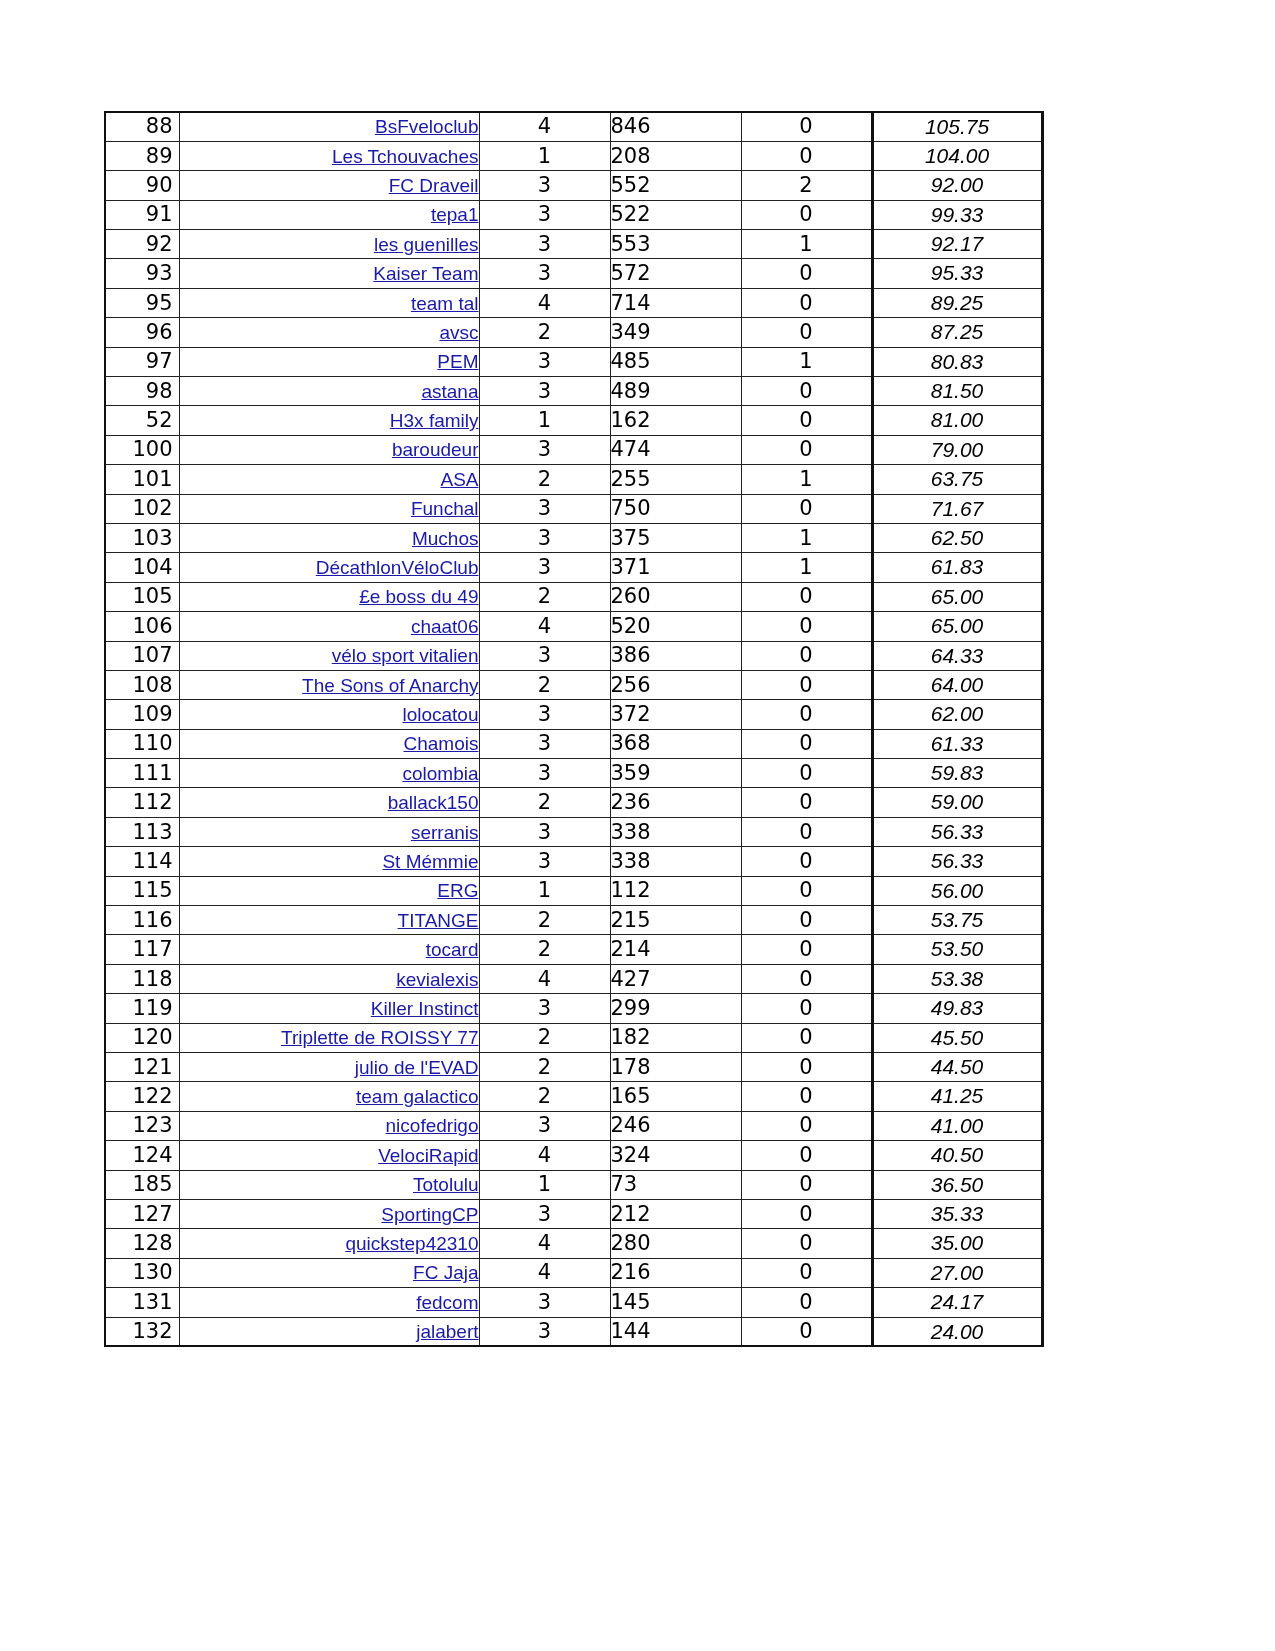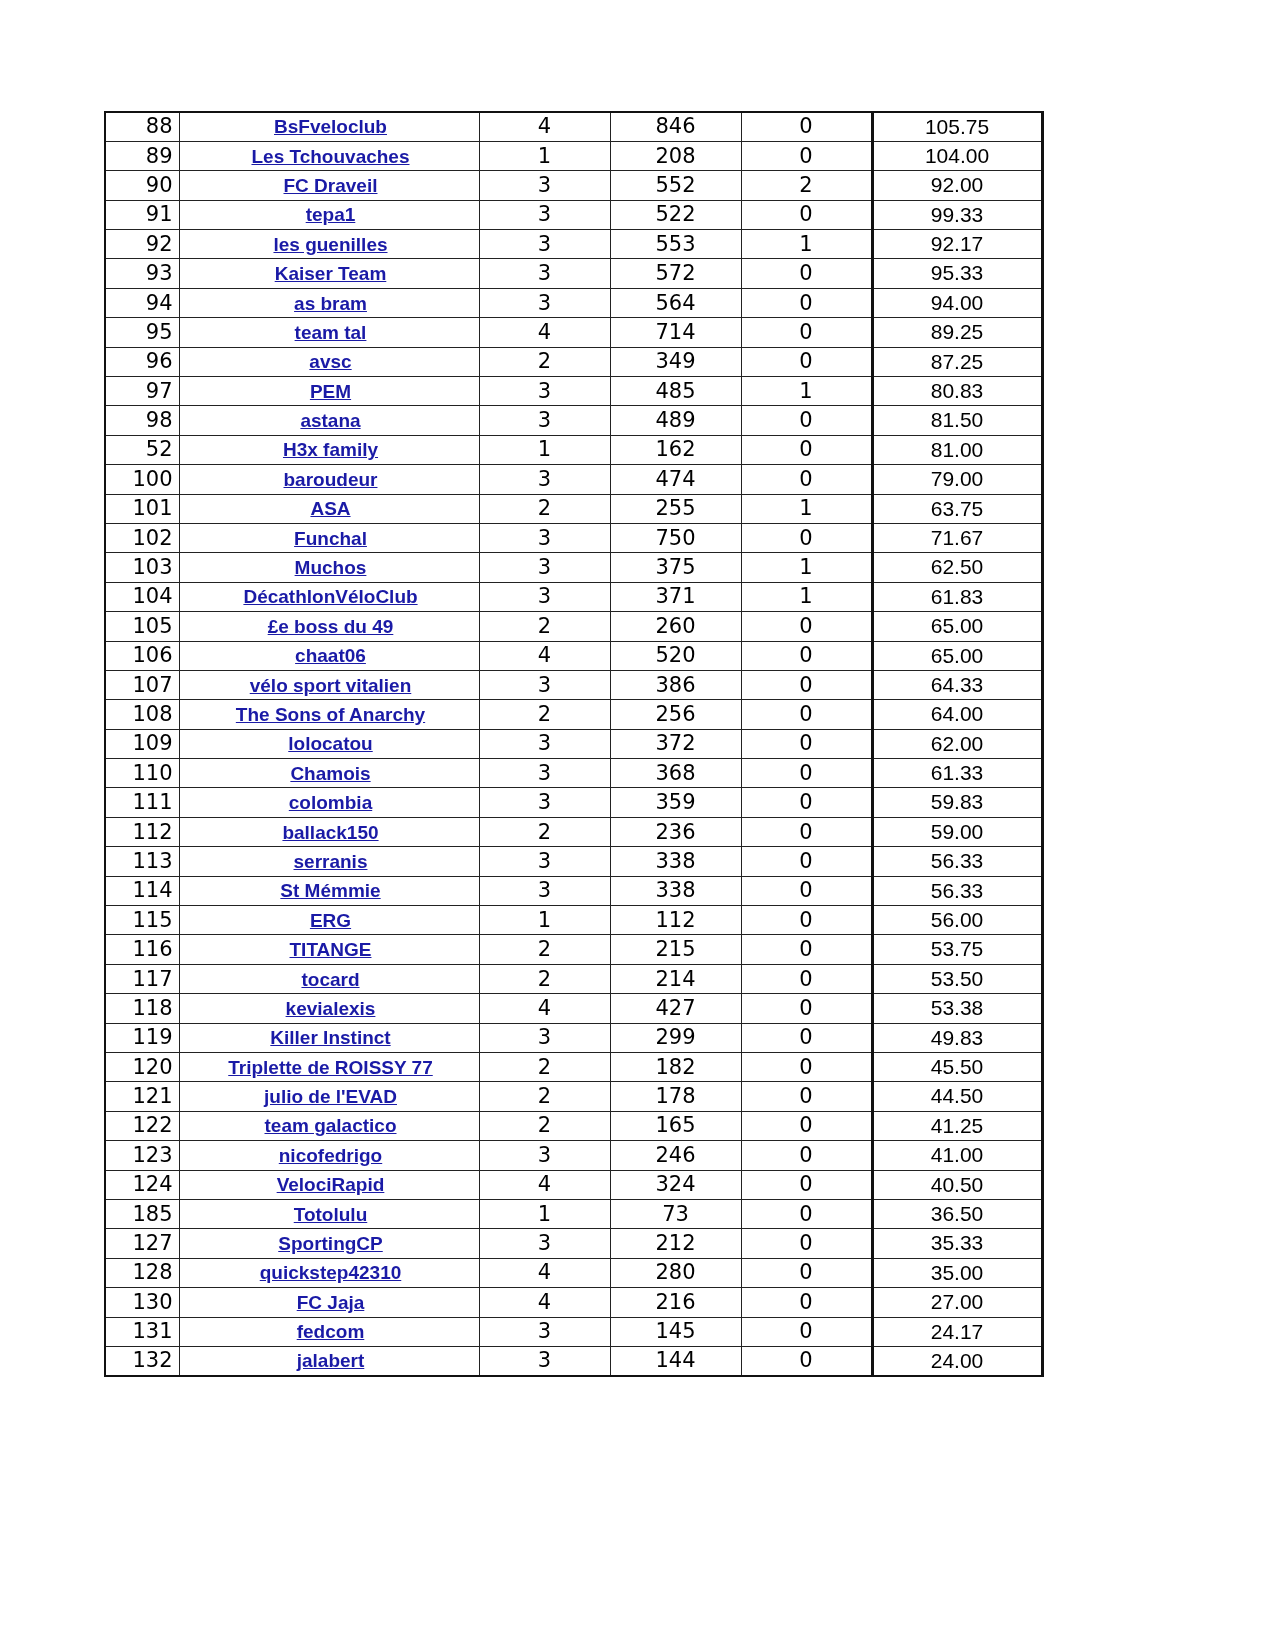--- a/index.html
+++ b/index.html
@@ -9,26 +9,26 @@
     border-collapse:collapse;
     font-family:"DejaVu Sans", sans-serif;
     color:#000;
   }
   table.rank td {
     border:1.5px solid #222;
     height:29.4px; padding:0; box-sizing:border-box;
     font-size:21px; line-height:1;
   }
   td.rk { width:74px; text-align:right; padding-right:6px !important; font-size:22px; }
-  td.nm { width:300px; text-align:center; padding-left:3px !important;font-weight:bold; }
+  td.nm { width:300px; text-align:right; padding-left:3px !important; }
   td.nm a { font-family:"Liberation Sans", sans-serif; font-size:19px; color:#1a1aa6; text-decoration:underline; }
   td.c1 { width:131px; text-align:center; }
-  td.c2 { width:131px; text-align:center; }
+  td.c2 { width:131px; }
   td.c3 { width:131px; text-align:center; border-right:3px solid #111 !important; }
-  td.c4 { width:170px; text-align:center; font-family:"Liberation Sans", sans-serif; font-size:19px; border-right:3px solid #111 !important; vertical-align:top; padding-top:3px !important; }
+  td.c4 { width:170px; text-align:center; font-family:"Liberation Sans", sans-serif; font-size:19px; border-right:3px solid #111 !important; vertical-align:top; padding-top:3px !important;font-style:italic; }
   table.rank { border:2px solid #111; }
 </style>
 </head>
 <body>
 
 <table class="rank">
   <tbody id="rows">
       <tr>
         <td class="rk">88</td>
         <td class="nm"><a href="#">BsFveloclub</a></td>
@@ -71,28 +71,20 @@
       </tr>
       <tr>
         <td class="rk">93</td>
         <td class="nm"><a href="#">Kaiser Team</a></td>
         <td class="c1">3</td>
         <td class="c2">572</td>
         <td class="c3">0</td>
         <td class="c4">95.33</td>
       </tr>
       <tr>
-        <td class="rk">94</td>
-        <td class="nm"><a href="#">as bram</a></td>
-        <td class="c1">3</td>
-        <td class="c2">564</td>
-        <td class="c3">0</td>
-        <td class="c4">94.00</td>
-      </tr>
-      <tr>
         <td class="rk">95</td>
         <td class="nm"><a href="#">team tal</a></td>
         <td class="c1">4</td>
         <td class="c2">714</td>
         <td class="c3">0</td>
         <td class="c4">89.25</td>
       </tr>
       <tr>
         <td class="rk">96</td>
         <td class="nm"><a href="#">avsc</a></td>

